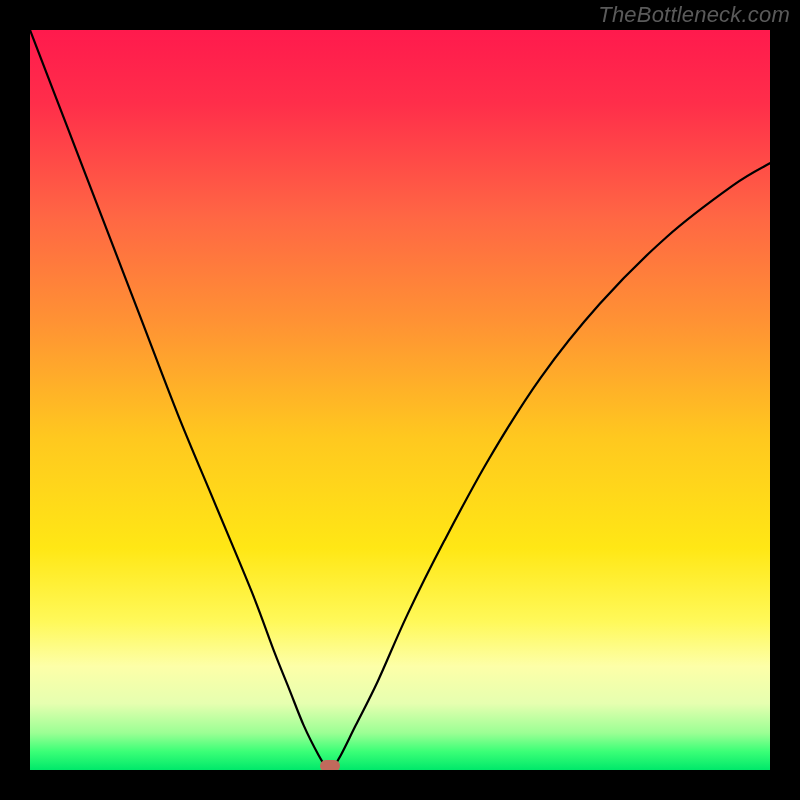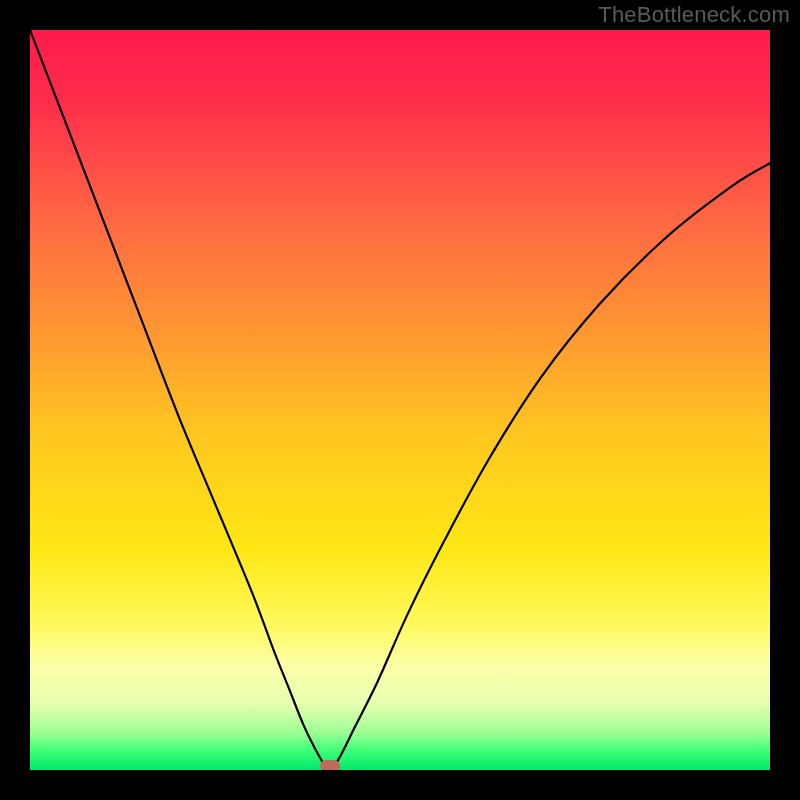--- a/index.html
+++ b/index.html
@@ -9,20 +9,21 @@
     height: 800px;
     background: #000;
     overflow: hidden;
     font-family: Arial, Helvetica, sans-serif;
   }
   .frame {
     position: relative;
     width: 800px;
     height: 800px;
     background: #000;
+    font-style: italic;
   }
   .watermark {
     position: absolute;
     top: 2px;
     right: 10px;
     color: #5a5a5a;
     font-size: 22px;
     font-weight: 500;
     letter-spacing: 0.2px;
     z-index: 10;

